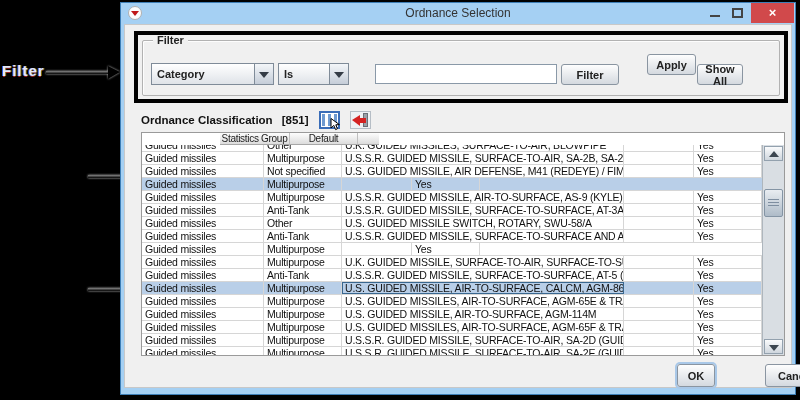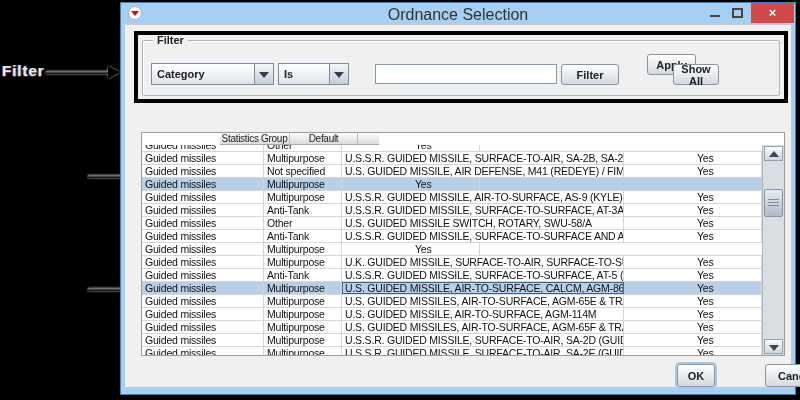--- a/index.html
+++ b/index.html
@@ -26,21 +26,21 @@
       background:#a5d0f3;border:1px solid #3e7fb7;}
   .client{position:absolute;left:3px;top:21px;right:3px;bottom:6px;background:#f0f0f0;
       border:1px solid #c8c8c8;}
 
   .titlebar{position:absolute;left:0;top:0;right:0;height:21px;}
   .app-icon{position:absolute;left:7px;top:3px;width:14px;height:14px;border-radius:50%;
       background:#fdfdfd;border:1px solid #b0b0b0;}
   .app-icon i{position:absolute;left:2px;top:4px;width:0;height:0;
       border-left:4px solid transparent;border-right:4px solid transparent;border-top:5px solid #c01818;}
   .window-title{position:absolute;left:0;right:0;top:3px;text-align:center;
-      font-size:16px;color:#333;}
+      font-size:12px;color:#333;}
   .btn-min{position:absolute;left:588px;top:5px;width:12px;height:10px;}
   .btn-min::after{content:"";position:absolute;left:1px;bottom:1px;width:10px;height:2px;background:#444;}
   .btn-max{position:absolute;left:611px;top:5px;width:11px;height:10px;border:2px solid #444;background:transparent;}
   .btn-close{position:absolute;left:630px;top:0;width:43px;height:20px;background:#d1494b;
       color:#fff;text-align:center;line-height:19px;font-size:13px;font-weight:bold;}
 
   
   .filter-highlight{position:absolute;left:13px;top:28px;width:654px;height:72px;
       border:4px solid #000;}
   .filter-group{position:absolute;left:21px;top:37px;width:638px;height:56px;
@@ -62,21 +62,21 @@
   .filter-input{position:absolute;left:254px;top:61px;width:182px;height:20px;
       border:1px solid #8a99a8;background:#fff;font-size:11px;padding:0 3px;outline:none;}
 
   .btn9{position:absolute;height:21px;border:1px solid #8a95a1;border-radius:3px;
       background:linear-gradient(#fefefe,#d4d9df);
       font-size:11px;font-weight:bold;color:#222;text-align:center;
       display:flex;align-items:center;justify-content:center;padding:0;
       font-family:"Liberation Sans",sans-serif;}
   .btn-options{left:440px;top:61px;width:58px;}
   .btn-apply{left:526px;top:51px;width:49px;}
-  .btn-showall{left:552px;top:61px;width:46px;}
+  .btn-showall{left:576px;top:61px;width:46px;}
 
   
   .class-row{position:absolute;left:20px;top:107px;height:19px;display:flex;align-items:center;}
   .class-label{font-size:11.5px;font-weight:bold;color:#111;}
   .class-count{font-size:11.5px;font-weight:bold;color:#111;margin-left:9px;}
   .col-icon{width:21px;height:18px;margin-left:10px;position:relative;background:#fff;
       border:2px solid #3a6db8;}
   .col-icon b{position:absolute;inset:1px;
       background:repeating-linear-gradient(90deg,#6f9ad0 0 3px,#fff 3px 6px);}
   .col-icon svg{position:absolute;right:-3px;bottom:-4px;}
@@ -92,21 +92,21 @@
   .table-wrap{position:absolute;left:20px;top:129px;width:644px;height:224px;
       border:1px solid #9a9a9a;background:#fff;}
   .thead{position:absolute;left:0;top:0;width:642px;height:12px;display:flex;}
   .hc{height:12px;border-right:1px solid #bfbfbf;border-bottom:1px solid #a8a8a8;
       background:linear-gradient(#fdfdfd,#dcdcdc);
       font-size:10px;letter-spacing:-0.3px;color:#222;text-align:center;line-height:11px;
       white-space:nowrap;overflow:hidden;}
   .hc .sort{font-size:8px;color:#333;margin-left:3px;}
   .tbody{position:absolute;left:0;top:12px;width:620px;height:210px;overflow:hidden;}
   .rows{position:relative;top:-6px;}
-  .tr{display:flex;height:13px;border-bottom:1px solid #d6d6d6;background:#fff;align-items:center;}
+  .tr{display:flex;height:13px;border-bottom:1px solid #d6d6d6;background:#fff;}
   .td{border-right:1px solid #d6d6d6;font-size:10.5px;letter-spacing:-0.2px;line-height:12px;
       padding:0 2px 0 3px;white-space:nowrap;overflow:hidden;color:#111;}
   .td.focus{outline:1px solid #39678f;outline-offset:-1px;}
 
   .vscroll{position:absolute;right:0;top:12px;width:22px;height:210px;background:#d9dee3;
       border-left:1px solid #aeb6bd;}
   .sbtn{position:absolute;left:1px;width:19px;height:15px;
       background:linear-gradient(#fafbfc,#cfd6dd);border:1px solid #93a1ae;}
   .sbtn.up{top:1px;}
   .sbtn.down{bottom:1px;}
@@ -168,33 +168,49 @@
   </div>
   <div class="combo combo-op">
     <span class="txt">Is</span>
     <span class="cbtn"></span>
   </div>
   <input class="filter-input" value="" style="">
   <button class="btn9 btn-options">Filter</button>
   <button class="btn9 btn-apply">Apply</button>
   <button class="btn9 btn-showall">Show All</button>
 
+  <div class="class-row">
+    <span class="class-label">Ordnance Classification</span>
+    <span class="class-count">[851]</span>
+    <span class="col-icon">
+        <b></b>
+      <svg width="11" height="13" viewBox="0 0 11 13">
+        <path d="M1,0.5 L1,10 L3.8,7.4 L5.6,11.6 L7.4,10.8 L5.8,6.8 L9.4,6.6 Z" fill="#fff" stroke="#000" stroke-width="1"></path>
+      </svg>
+    </span>
+    <span class="export-icon">
+      <i class="bar"></i>
+        <i class="ex-shaft"></i>
+        <i class="ex-head"></i>
+    </span>
+  </div>
 
   <div class="table-wrap">
     <div class="thead">
         <div class="hc" style="width: 78px; margin-top: 36px;">Subcategory</div>
         <div class="hc" style="width: 70px;">Statistics Group</div>
         <div class="hc" style="width: 68px;">Default</div>
         <div class="hc" style="width: 21px; border-right: none;"></div>
       </div>
     <div class="tbody">
       <div class="rows">
           <div class="tr">
             <div class="td" style="width: 122px;">Guided missiles</div>
             <div class="td" style="width: 78px;">Other</div>
+            <div class="td" style="width: 282px;">U.K. GUIDED MISSILES, SURFACE-TO-AIR, BLOWPIPE</div>
             <div class="td" style="width: 70px;"></div>
             <div class="td" style="width: 68px;">Yes</div>
           </div>
           <div class="tr">
             <div class="td" style="width: 122px;">Guided missiles</div>
             <div class="td" style="width: 78px;">Multipurpose</div>
             <div class="td" style="width: 282px;">U.S.S.R. GUIDED MISSILE, SURFACE-TO-AIR, SA-2B, SA-2C,...</div>
             <div class="td" style="width: 70px;"></div>
             <div class="td" style="width: 68px;">Yes</div>
           </div>

